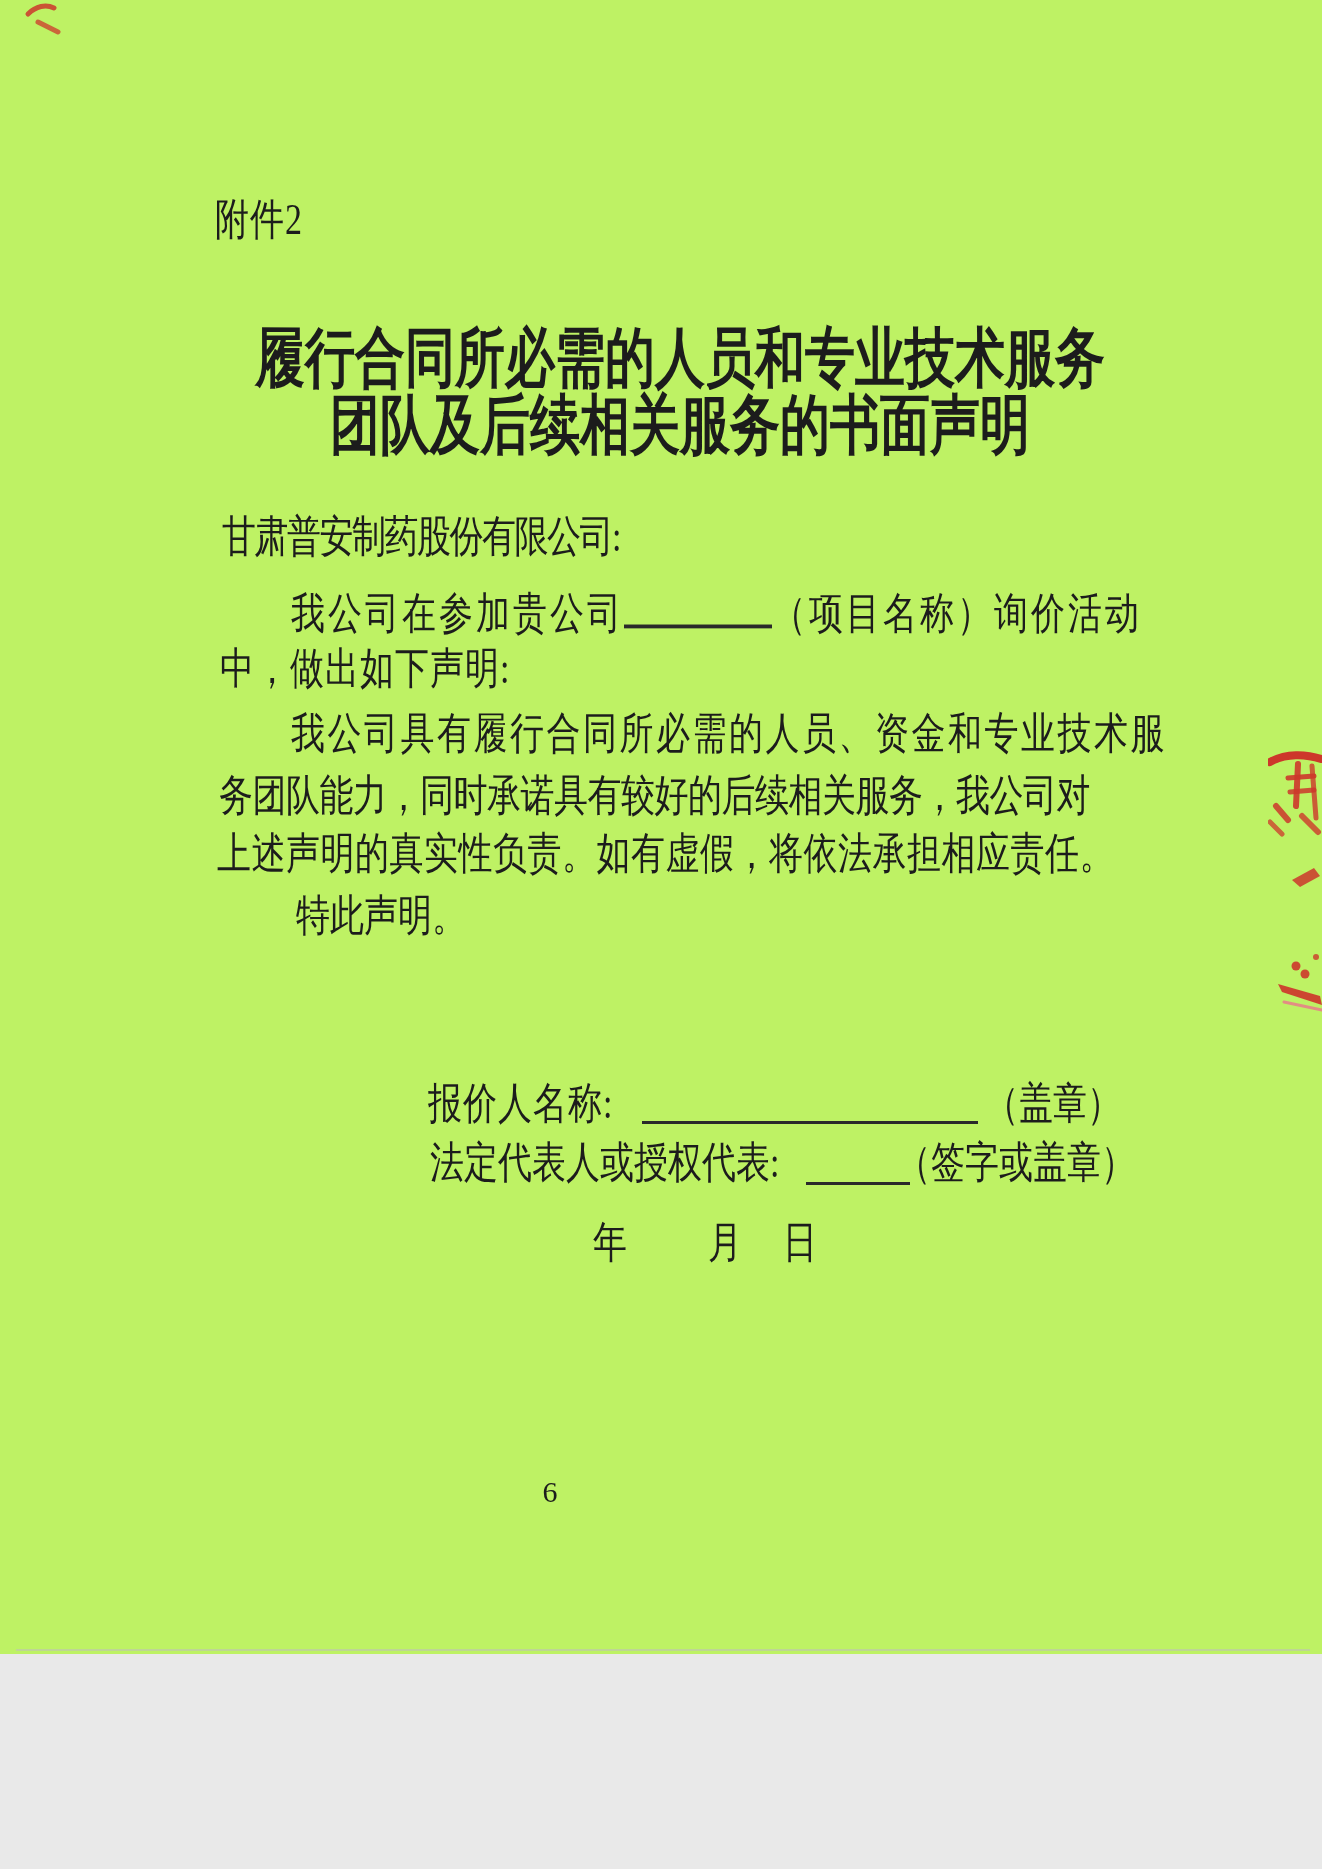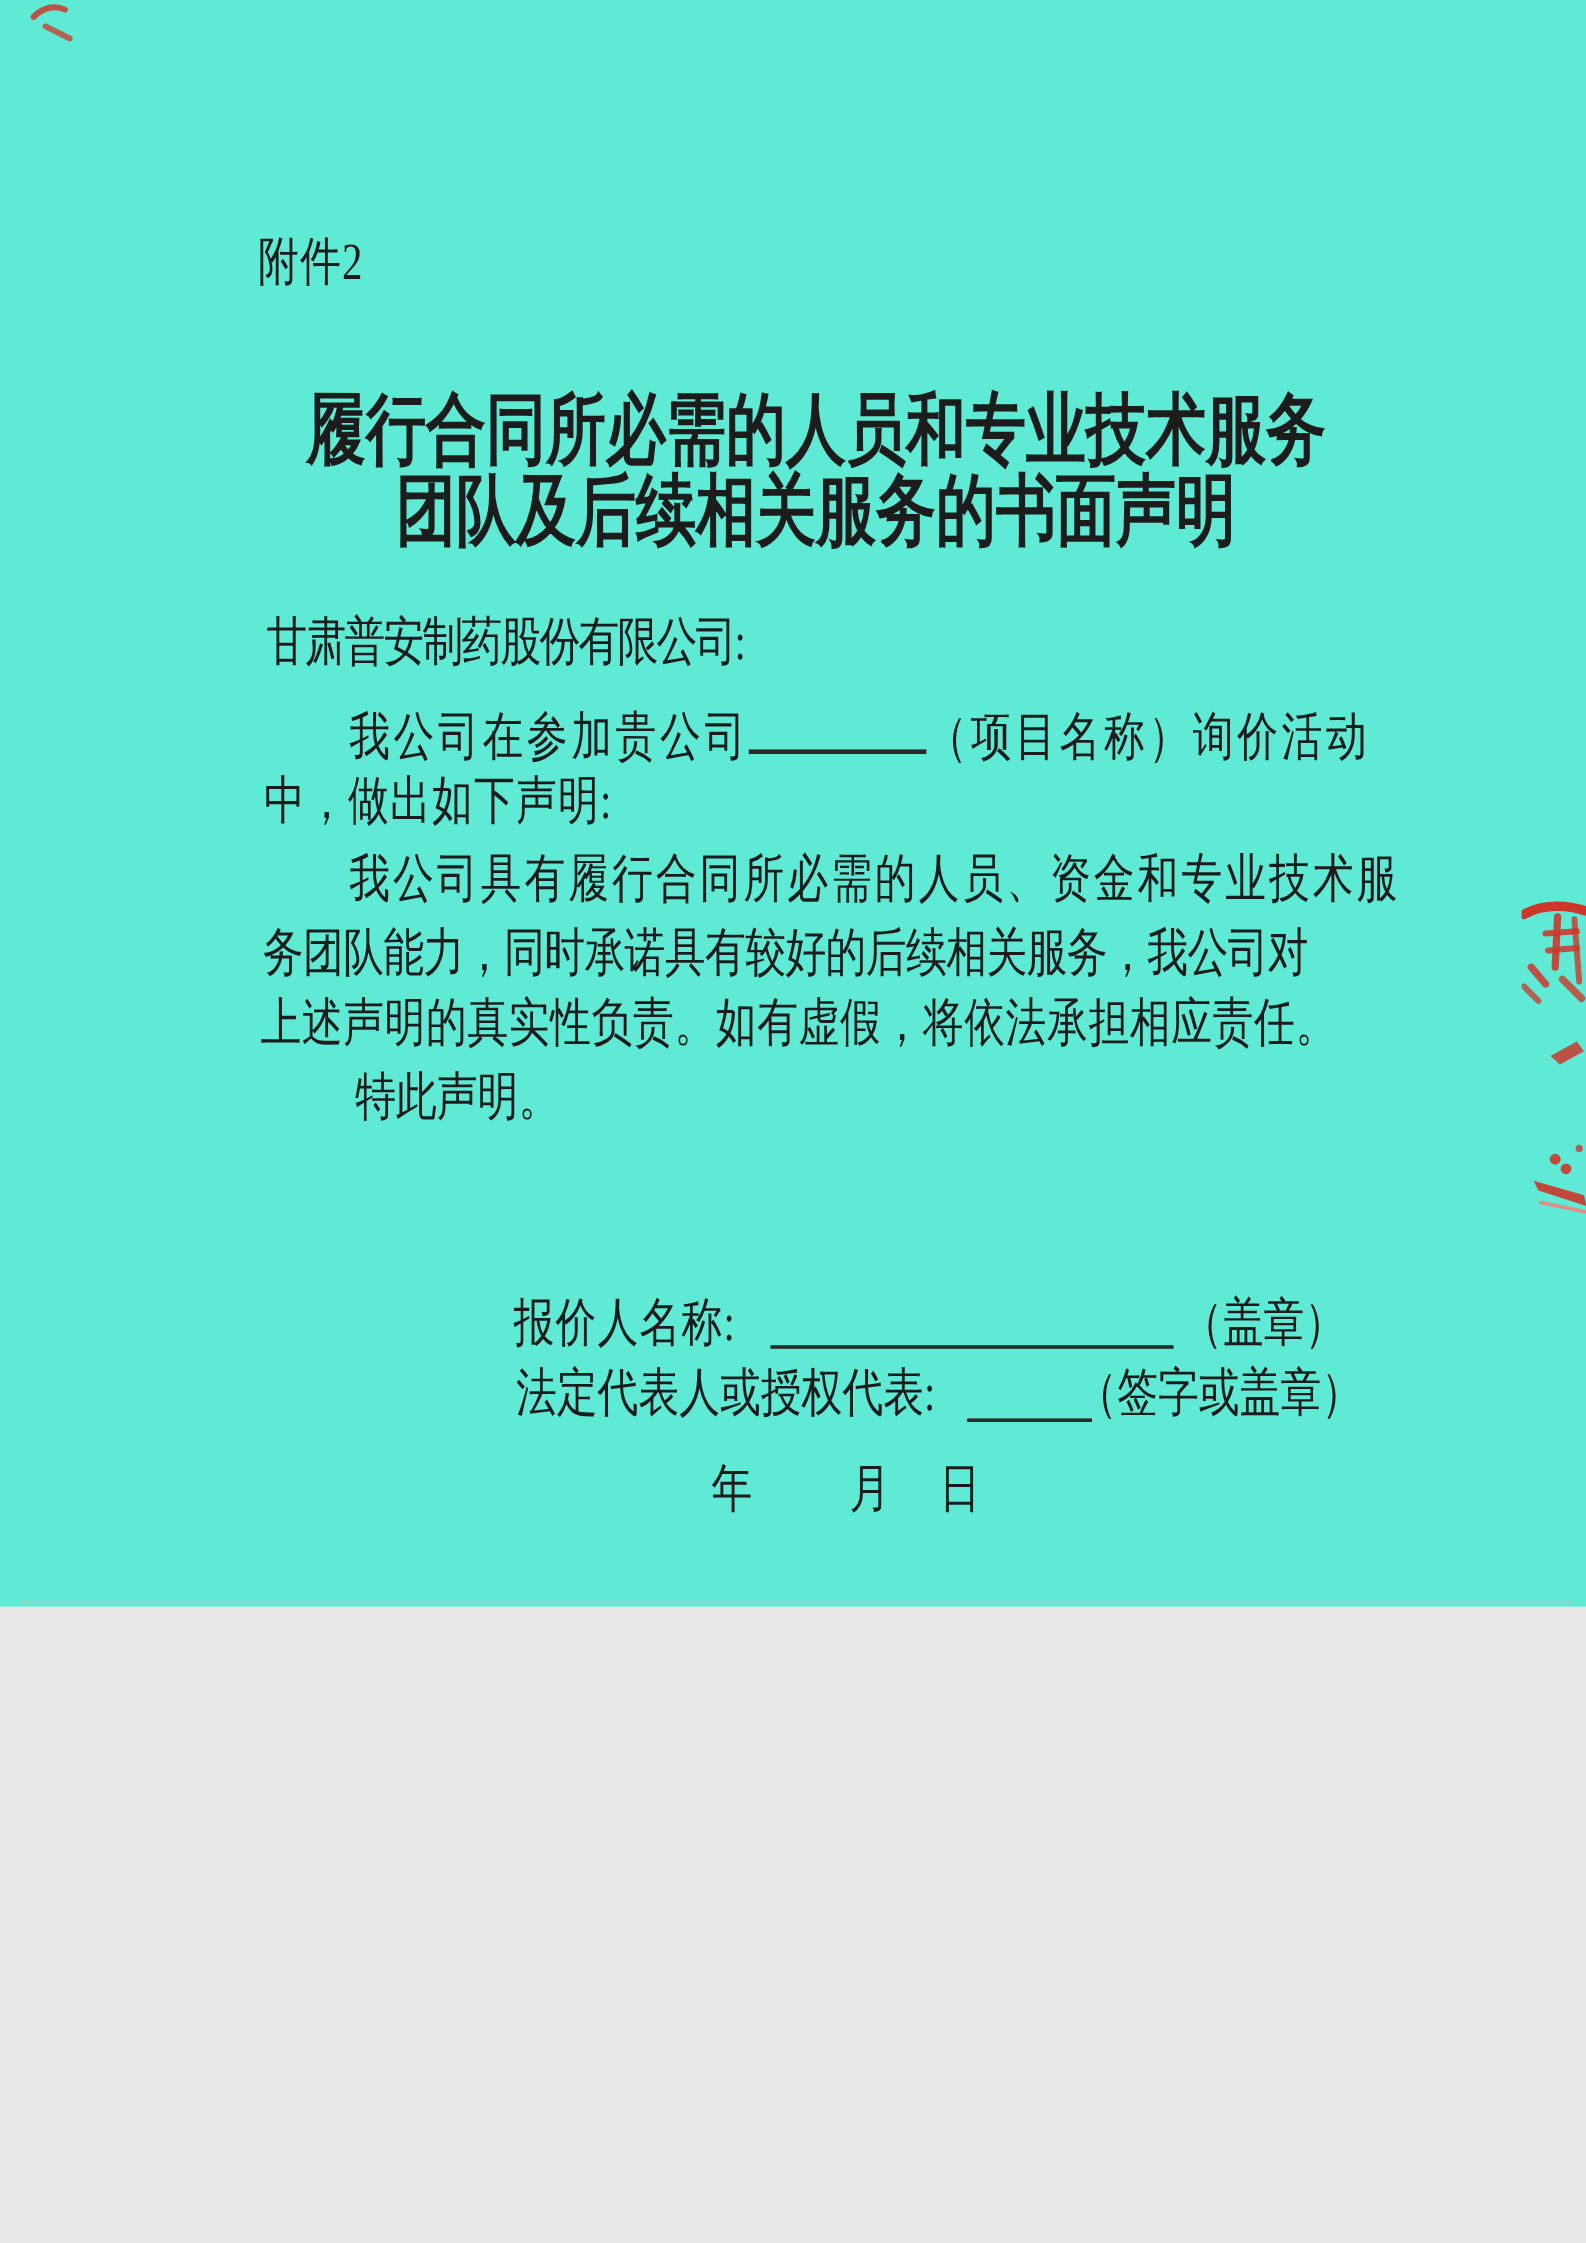--- a/index.html
+++ b/index.html
@@ -1,18 +1,18 @@
 <!DOCTYPE html>
 <html style="--stamp: #cd372b; --stamp-light: #e28e84;"><head>
 <meta charset="utf-8">
 <style>
   html,body { margin:0; padding:0; background:#e9e9e9; }
   .page {
-    position:relative; width:1322px; height:1339px;
-    background:#5eead4; overflow:hidden;
+    position:relative; width:1322px; height:1654px;
+    background:#bef264; overflow:hidden;
     font-family:"Liberation Serif", serif; color:#1c1c1c;
   }
   .t { position:absolute; white-space:nowrap; transform:scaleY(1.28); transform-origin:0 0; line-height:1.15; }
   .body-t { font-size:34px; }
   .attach { font-size:34px; letter-spacing:1px; }
   .title-line {
     position:absolute; left:0; width:1360px; text-align:center;
     font-family:"Liberation Sans", sans-serif; font-weight:bold;
     font-size:50px; letter-spacing:0px; white-space:nowrap;
     transform:scaleY(1.30); transform-origin:50% 0; line-height:1.1;

